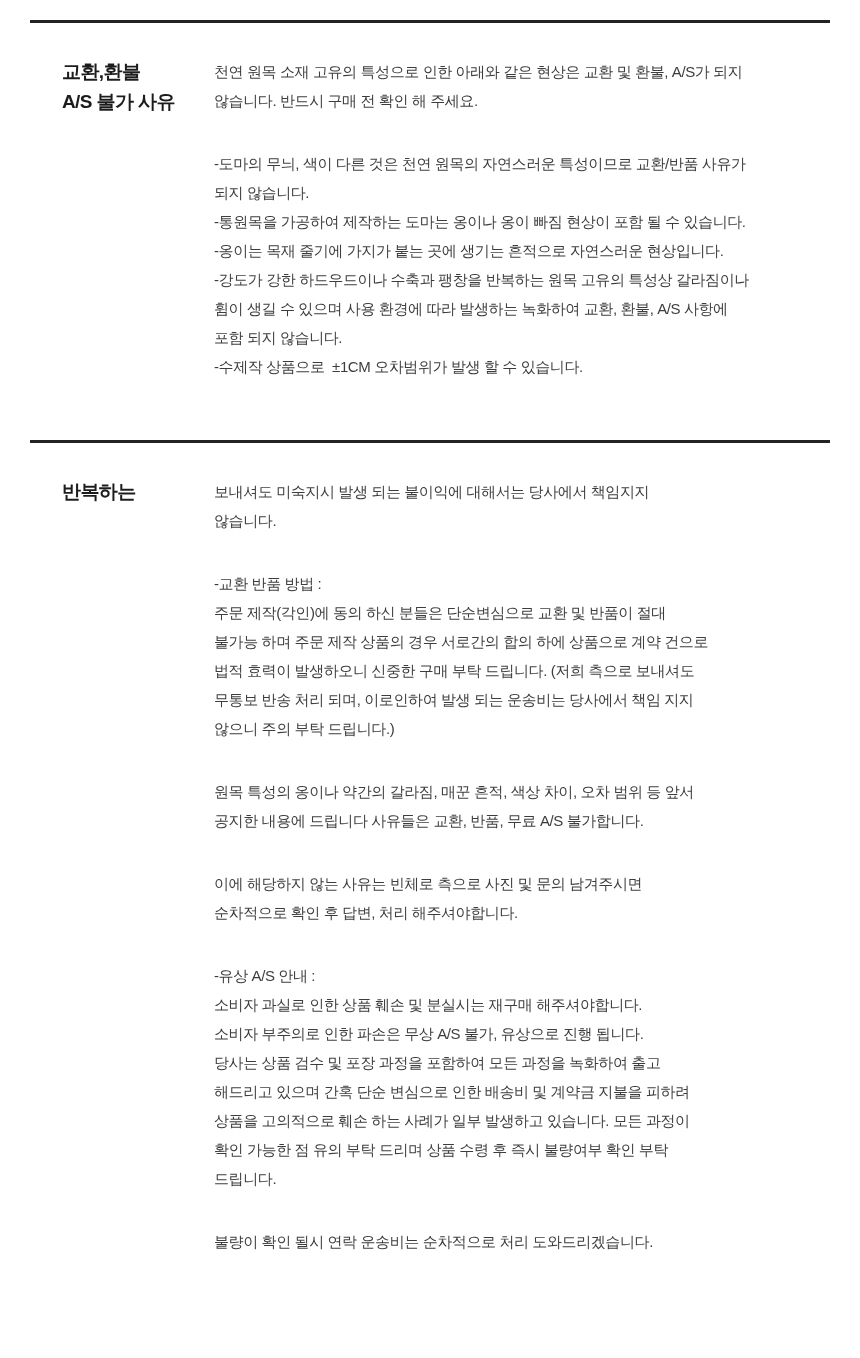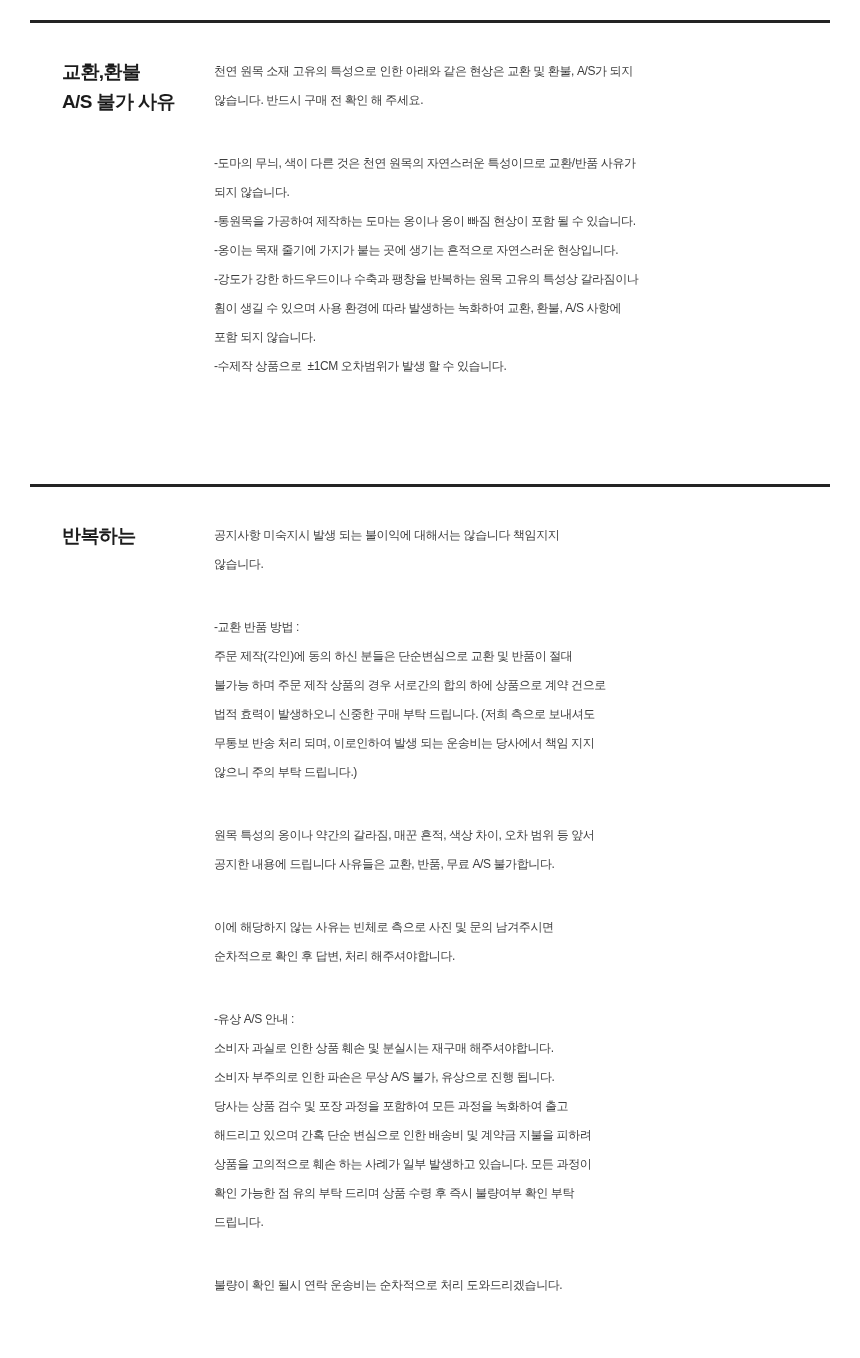--- a/index.html
+++ b/index.html
@@ -20,38 +20,38 @@
     height: 3px;
     background: #232323;
     margin: 0 30px;
   }
   .section-inner {
     display: flex;
     align-items: flex-start;
     padding: 34px 30px 0 62px;
   }
   .section-exchange .section-inner {
-    padding-bottom: 103px;
+    padding-bottom: 59px;
     justify-content: flex-end;
   }
   .section-heading {
     flex: none;
     width: 152px;
     margin: 0;
     font-size: 19px;
     font-weight: 700;
     line-height: 30px;
     color: #1c1c1c;
     letter-spacing: -0.6px;
     white-space: pre-line;
   }
   .section-body {
     flex: 1;
     min-width: 0;
-    font-size: 12px;
+    font-size: 15px;
     line-height: 29px;
     color: #3d3d3d;
     letter-spacing: -0.4px;
   }
   .section-body p {
     margin: 0 0 34px 0;
     white-space: pre;
   }
   .section-body p:last-child {
     margin-bottom: 0;
@@ -80,21 +80,21 @@
 -수제작 상품으로  ±1CM 오차범위가 발생 할 수 있습니다.</p>
       </div>
     </div>
   </section>
 
   <section class="section-mustread">
     <div class="divider"></div>
     <div class="section-inner">
       <h2 class="section-heading">반복하는</h2>
       <div class="section-body">
-        <p>공지사항 미숙지시 발생 되는 불이익에 대해서는 않습니다 책임지지
+        <p>보내셔도 미숙지시 발생 되는 불이익에 대해서는 당사에서 책임지지
 않습니다.</p>
         <p>-교환 반품 방법 :
 주문 제작(각인)에 동의 하신 분들은 단순변심으로 교환 및 반품이 절대
 불가능 하며 주문 제작 상품의 경우 서로간의 합의 하에 상품으로 계약 건으로
 법적 효력이 발생하오니 신중한 구매 부탁 드립니다. (저희 측으로 보내셔도
 무통보 반송 처리 되며, 이로인하여 발생 되는 운송비는 당사에서 책임 지지
 않으니 주의 부탁 드립니다.)</p>
         <p>원목 특성의 옹이나 약간의 갈라짐, 매꾼 흔적, 색상 차이, 오차 범위 등 앞서
 공지한 내용에 드립니다 사유들은 교환, 반품, 무료 A/S 불가합니다.</p>
         <p>이에 해당하지 않는 사유는 빈체로 측으로 사진 및 문의 남겨주시면

